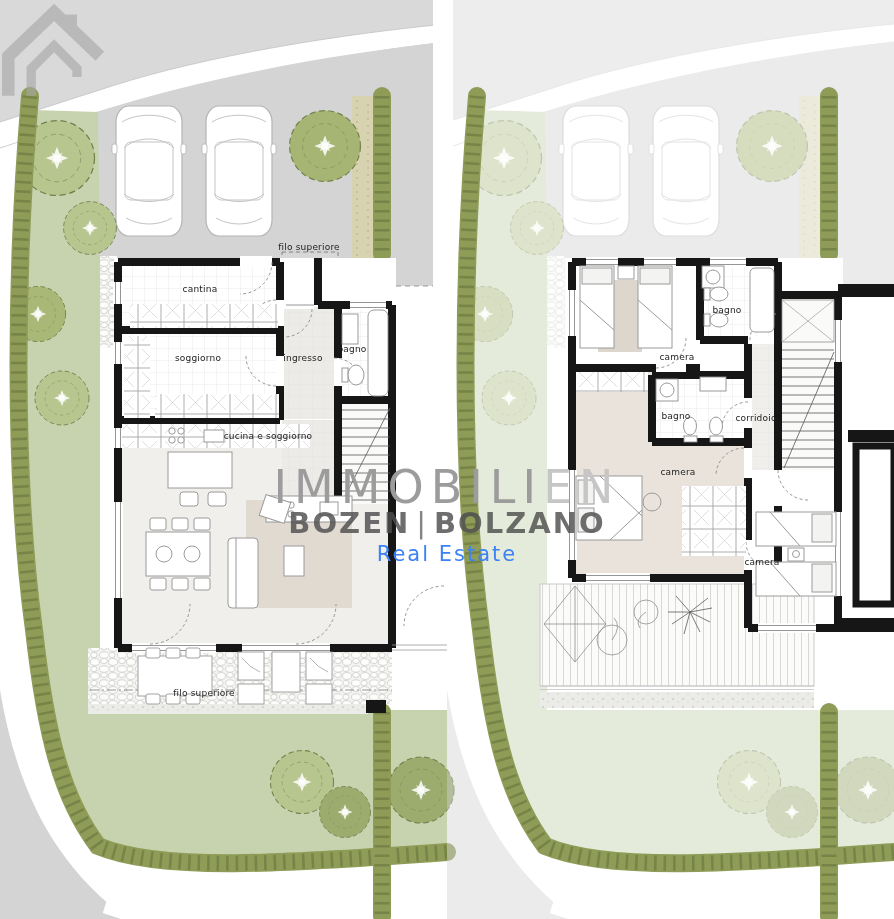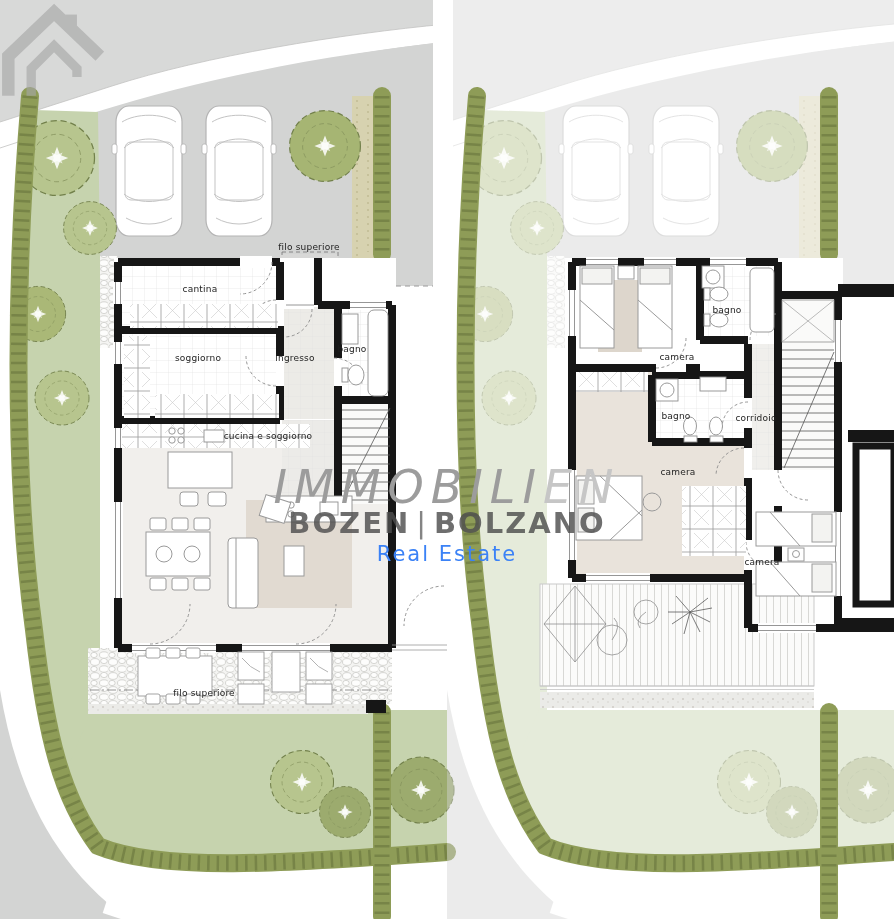--- a/index.html
+++ b/index.html
@@ -2,21 +2,21 @@
 <html><head>
 <meta charset="utf-8">
 <style>
   html,body{margin:0;padding:0;background:#fff;}
   .stage{position:relative;width:894px;height:919px;background:#fff;overflow:hidden;
          font-family:"DejaVu Sans",sans-serif;padding-left:16px;}
   .stage svg{position:absolute;left:0;top:0;}
   .lbl{position:absolute;transform:translate(-50%,-50%);font-size:9px;color:#1d1d1d;
        white-space:nowrap;letter-spacing:.2px;}
   .wm-line{position:absolute;left:447px;transform:translateX(-50%);white-space:nowrap;line-height:1;}
-  .wm-brand{top:464px;font-size:46px;letter-spacing:7px;color:#9c9c9c;font-weight:400;font-style:italic;}
+  .wm-brand{top:464px;font-size:46px;letter-spacing:7px;color:#9c9c9c;font-weight:400;}
   .wm-brand .lt{color:#c6c6c6;}
   .wm-city{top:509px;font-size:29px;font-weight:700;letter-spacing:2px;color:#4f4f4f;opacity:.82;}
   .wm-city .sep{font-weight:400;color:#6a6a6a;padding:0 6px;}
   .wm-tag{top:544px;font-size:21px;letter-spacing:2px;color:#3b82f6;}
   .wm-logo{position:absolute;left:396px;top:350px;opacity:.62;}
 </style>
 </head>
 <body>
 
 <div class="stage">
@@ -360,21 +360,21 @@
           <ellipse cx="690" cy="426" rx="6.5" ry="9"></ellipse>
       <rect x="710" y="436" width="13" height="6"></rect>
           <ellipse cx="716" cy="426" rx="6.5" ry="9"></ellipse>
     </g>
   </g>
 </svg>
 
 <span class="lbl" style="left:309px;top:247px">filo superiore</span>
 <span class="lbl" style="left:200px;top:289px">cantina</span>
 <span class="lbl" style="left:198px;top:358px">soggiorno</span>
-<span class="lbl" style="left:295px;top:358px">ingresso</span>
+<span class="lbl" style="left:303px;top:358px">ingresso</span>
 <span class="lbl" style="left:352px;top:349px">bagno</span>
 <span class="lbl" style="left:268px;top:436px">cucina e soggiorno</span>
 <span class="lbl" style="left:204px;top:693px">filo superiore</span>
 
 <span class="lbl" style="left:677px;top:357px">camera</span>
 <span class="lbl" style="left:727px;top:310px">bagno</span>
 <span class="lbl" style="left:676px;top:416px">bagno</span>
 <span class="lbl" style="left:756px;top:418px">corridoio</span>
 <span class="lbl" style="left:678px;top:472px">camera</span>
 <span class="lbl" style="left:762px;top:562px">camera</span>

